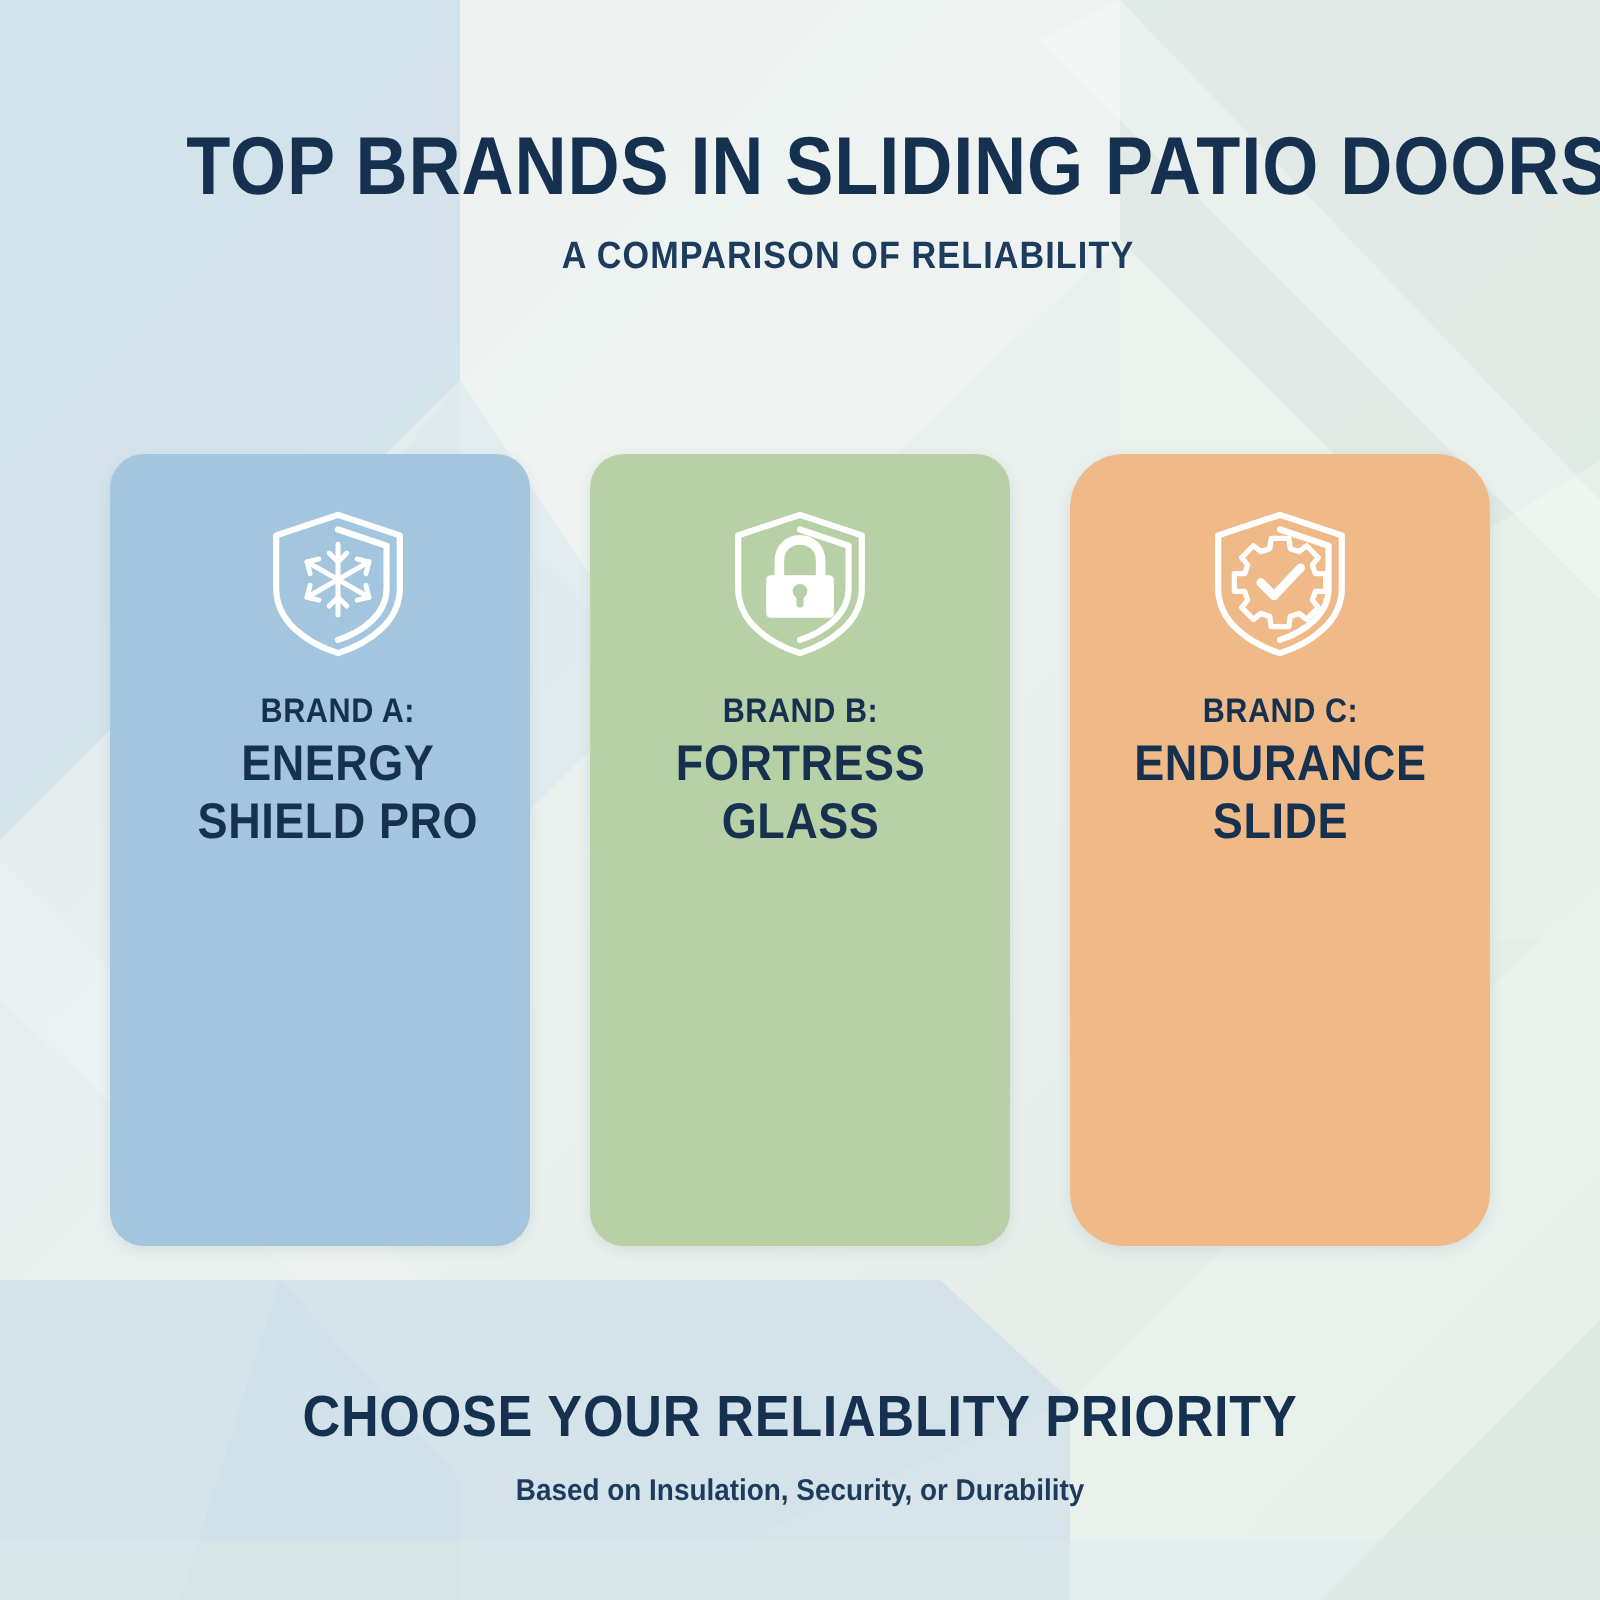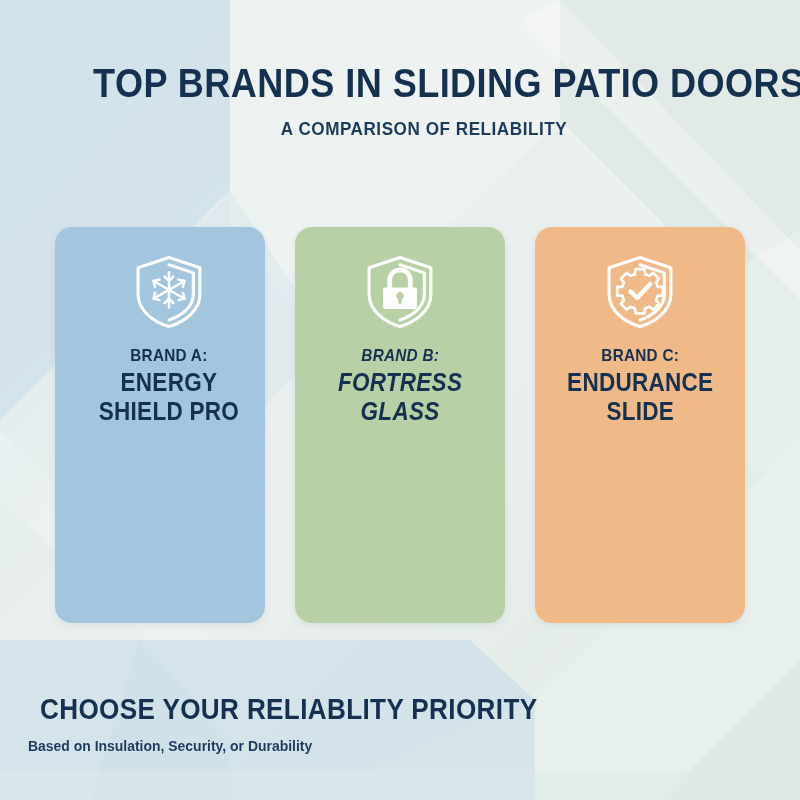--- a/index.html
+++ b/index.html
@@ -127,21 +127,21 @@
     margin-bottom: 13px;
     white-space: nowrap;
   }
   .bullet.gap { margin-top: 13px; }
 
   
   .footer {
     position: absolute;
     left: 0; right: 0;
     bottom: 46px;
-    text-align: left;
+    text-align: center;
     z-index: 5;
   }
   .footer-title {
     font-family: "Liberation Sans Narrow", "Liberation Sans", sans-serif;
     font-weight: bold;
     font-size: 29px;
     letter-spacing: 0.4px;
     color: #16304f;
     transform: scaleX(0.9);
     white-space: nowrap;
@@ -217,39 +217,39 @@
             <path d="M71 38 L63 36 M71 38 L69 46"></path>
             <path d="M29 62 L37 64 M29 62 L31 54"></path>
           </g>
         </svg>
       </div>
       <div class="brand-label">BRAND A:</div>
       <div class="brand-name">ENERGY
 SHIELD PRO</div>
     </div>
 
-    <div class="card" style="background:#b8d0a5;font-style:italic;">
+    <div class="card" style="background:#b8d0a5;">
       <div class="card-icon">
         <svg viewBox="0 0 100 106" xmlns="http://www.w3.org/2000/svg">
           <g fill="none" stroke="#ffffff" stroke-width="4.2" stroke-linecap="round" stroke-linejoin="round">
             <path d="M50 6 L92 20 V56 C92 78 72 93 50 100 C28 93 8 78 8 56 V20 Z"></path>
             <path d="M50 16 L83 27 V56 C83 73 68 85 50 91"></path>
           </g>
           <path d="M36 47 V37 C36 29 42 23 50 23 C58 23 64 29 64 37 V47" fill="none" stroke="#ffffff" stroke-width="6.5" stroke-linecap="round"></path>
           <path d="M30 47 H70 A3 3 0 0 1 73 50 V73 A3 3 0 0 1 70 76 H30 A3 3 0 0 1 27 73 V50 A3 3 0 0 1 30 47 Z" fill="#ffffff"></path>
           <circle cx="50" cy="58" r="5" fill="#b8d0a5"></circle>
           <rect x="47.6" y="58" width="4.8" height="11" rx="2.2" fill="#b8d0a5"></rect>
         </svg>
       </div>
       <div class="brand-label">BRAND B:</div>
       <div class="brand-name">FORTRESS
 GLASS</div>
     </div>
 
-    <div class="card" style="background:#f0b988;">
+    <div class="card" style="background:#f0b988;border-radius:27px;">
       <div class="card-icon">
         <svg viewBox="0 0 100 106" xmlns="http://www.w3.org/2000/svg">
           <g fill="none" stroke="#ffffff" stroke-width="4.2" stroke-linecap="round" stroke-linejoin="round">
             <path d="M50 6 L92 20 V56 C92 78 72 93 50 100 C28 93 8 78 8 56 V20 Z"></path>
             <path d="M50 16 L83 27 V56 C83 73 68 85 50 91"></path>
           </g>
           <g fill="none" stroke="#ffffff" stroke-width="3.6" stroke-linejoin="round">
             <path d="M44 22 H56 L57 29 L63 31 L68 27 L76 35 L72 40 L74 46 H81 V58 H74 L72 64 L76 69 L68 77 L63 73 L57 75 L56 82 H44 L43 75 L37 73 L32 77 L24 69 L28 64 L26 58 H19 V46 H26 L28 40 L24 35 L32 27 L37 31 L43 29 Z"></path>
           </g>
           <path d="M37 52 L46 61 L64 42" fill="none" stroke="#ffffff" stroke-width="6" stroke-linecap="round" stroke-linejoin="round"></path>

